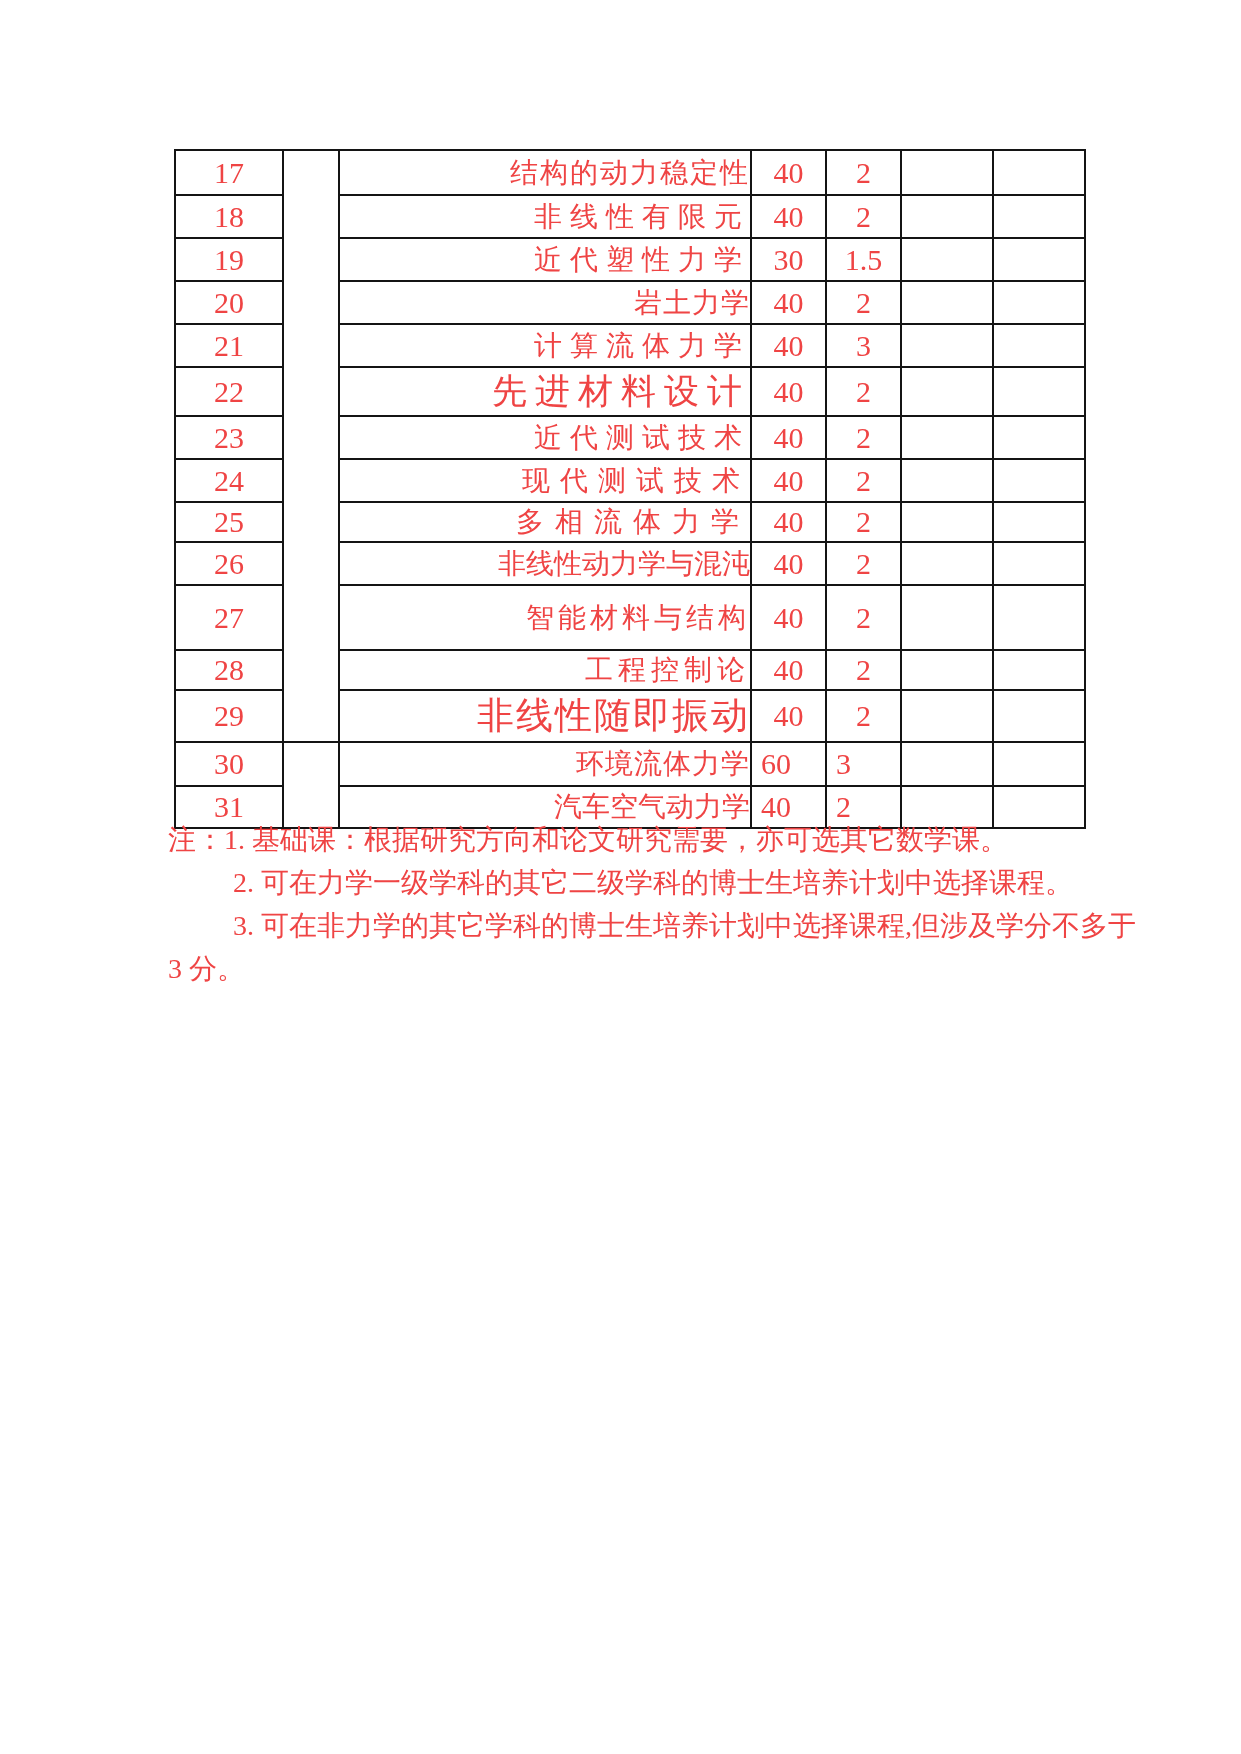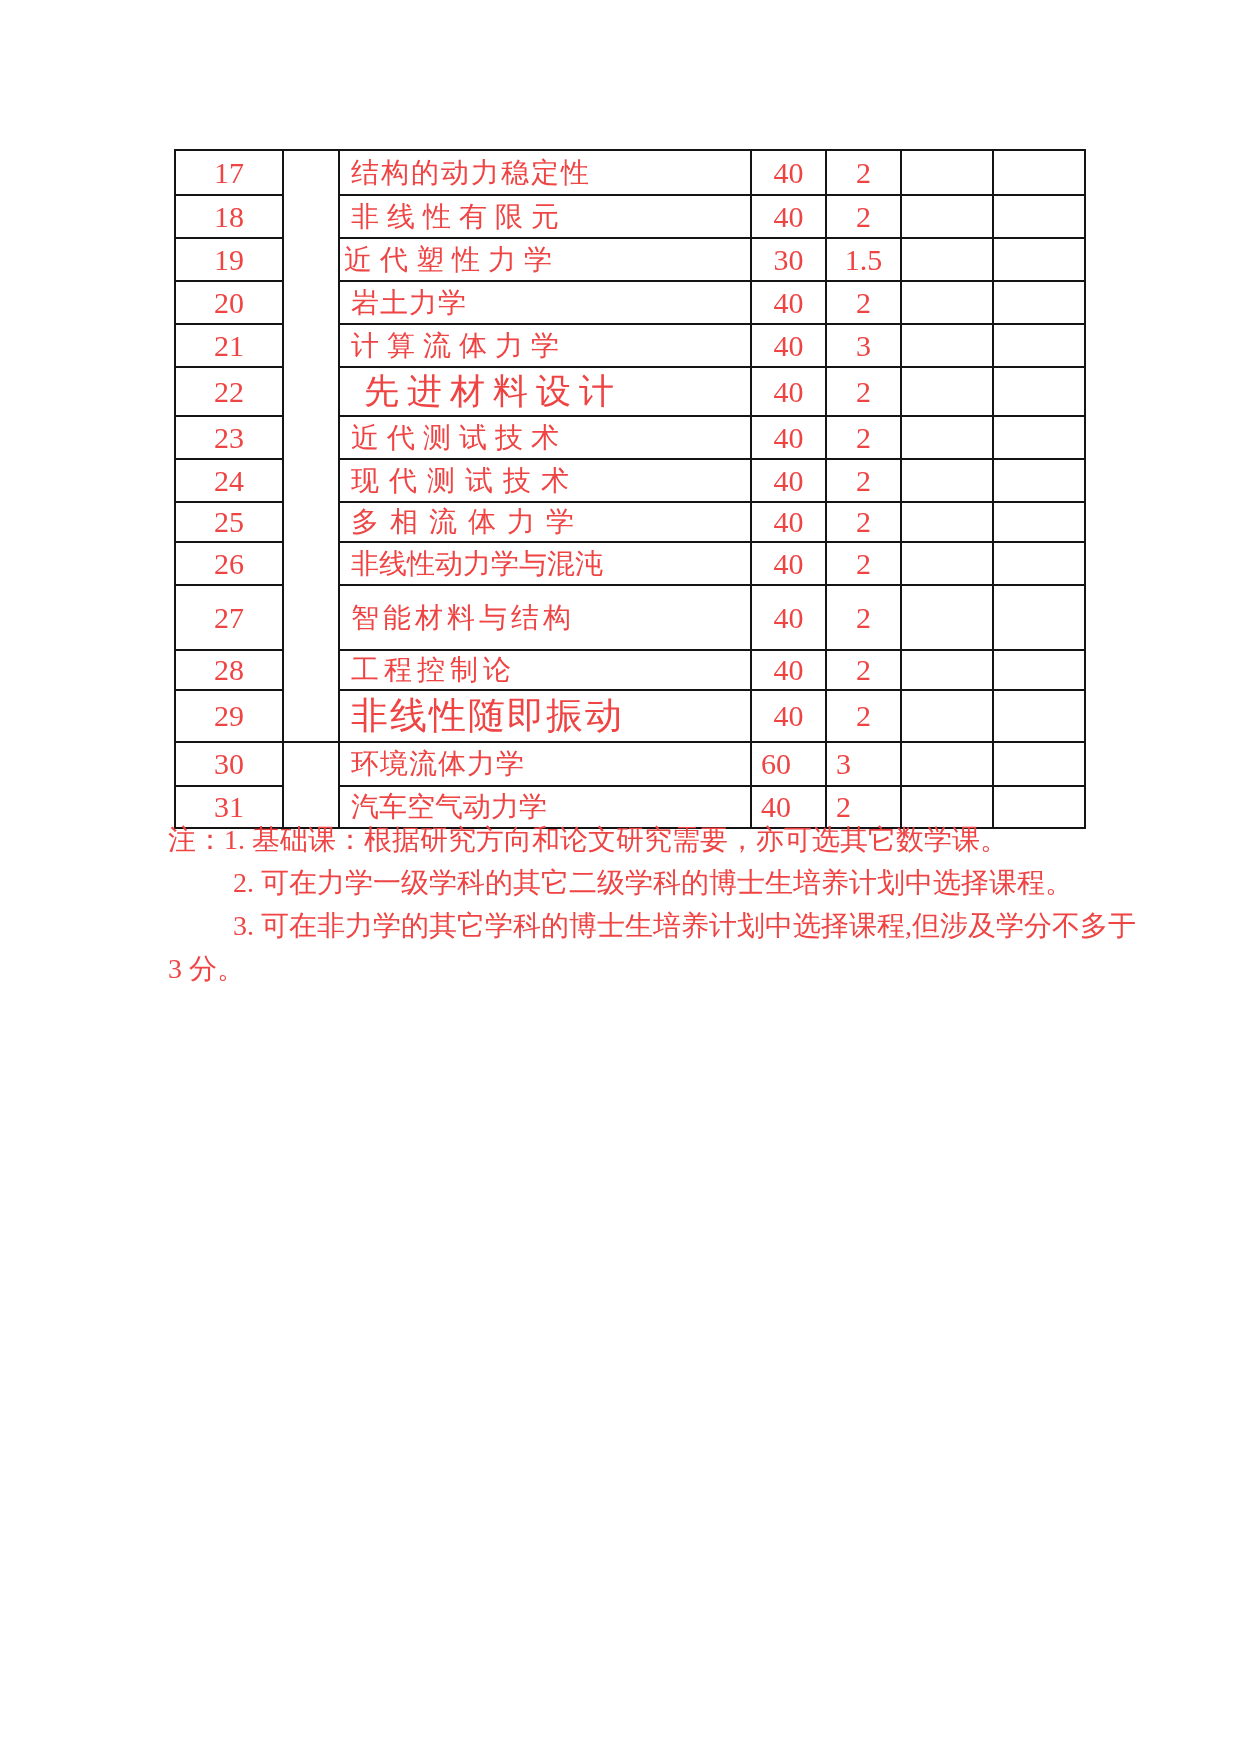--- a/index.html
+++ b/index.html
@@ -24,21 +24,21 @@
     white-space:nowrap;
   }
   td.no-cell{
     text-align:center;
     font-size:30px;
   }
   td.category-cell{ background:#fff; }
   td.course-cell{
     font-size:28px;
     padding-left:11px;
-    text-align:left;
+    text-align:right;
   }
   td.num-cell{
     font-size:30px;
     text-align:center;
   }
   td.num-cell.left{
     text-align:left;
     padding-left:9px;
   }
   td.empty-cell{ }

